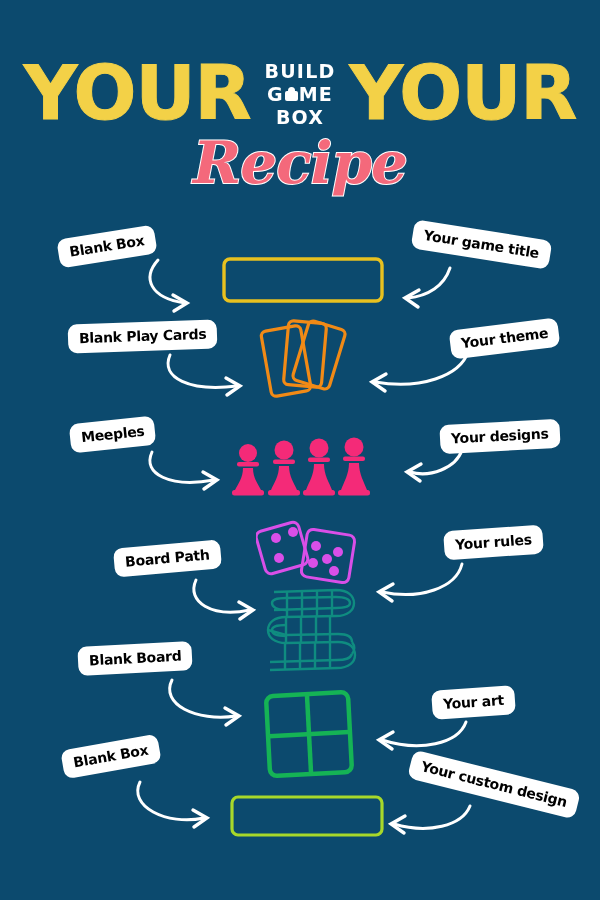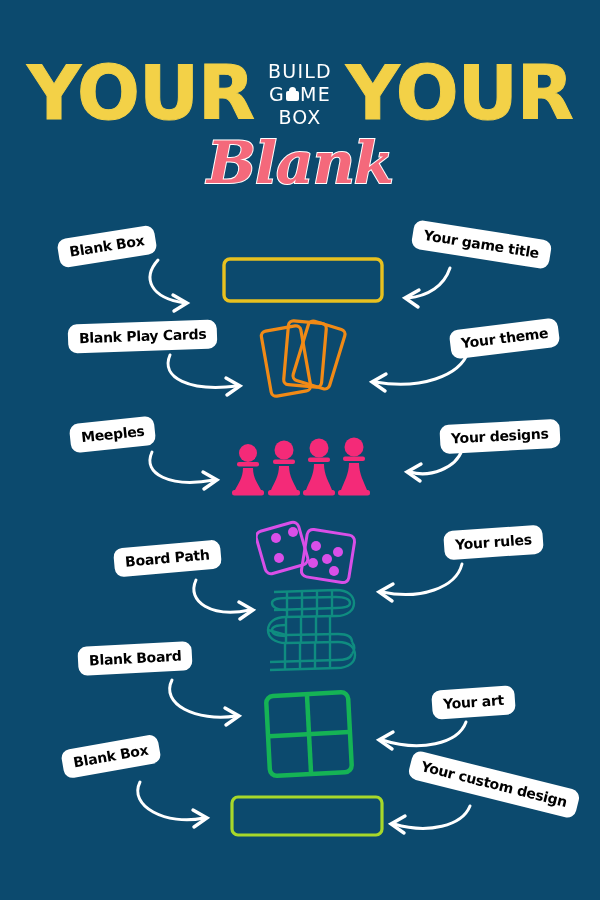--- a/index.html
+++ b/index.html
@@ -54,21 +54,21 @@
     display: flex;
     flex-direction: column;
     align-items: center;
     justify-content: center;
     gap: 2px;
     padding: 0 4px;
     margin-top: 2px;
   }
   .logo-line {
     font-family: "DejaVu Sans", sans-serif;
-    font-weight: normal;
+    font-weight: bold;
     font-size: 19px;
     line-height: 21px;
     letter-spacing: 1.2px;
     color: #FFFFFF;
     display: flex;
     align-items: center;
     justify-content: center;
   }
   .logo-token {
     display: inline-block;
@@ -156,21 +156,21 @@
           <span>G</span>
           <span class="logo-token"></span>
           <span>ME</span>
         </span>
         <span class="logo-line">BOX</span>
       </span>
 
       <span class="title-word">YOUR</span>
     </div>
 
-    <div class="script-title">Blank</div>
+    <div class="script-title">Recipe</div>
   </div>
 
   <svg class="icon" style="left:218px; top:252px;" width="172" height="56" viewBox="0 0 172 56">
     <rect x="6" y="7" width="158" height="42" rx="6" ry="6" fill="none" stroke="#E8C11F" stroke-width="3.4" stroke-linejoin="round"></rect>
   </svg>
 
   <svg class="icon" style="left:250px; top:310px;" width="110" height="105" viewBox="0 0 110 105">
     <g fill="none" stroke="#F18A16" stroke-width="3.2" stroke-linejoin="round">
       <rect x="50" y="14" width="38" height="62" rx="5" transform="rotate(17 69 45)"></rect>
       <rect x="36" y="12" width="38" height="64" rx="5" transform="rotate(5 55 44)"></rect>

